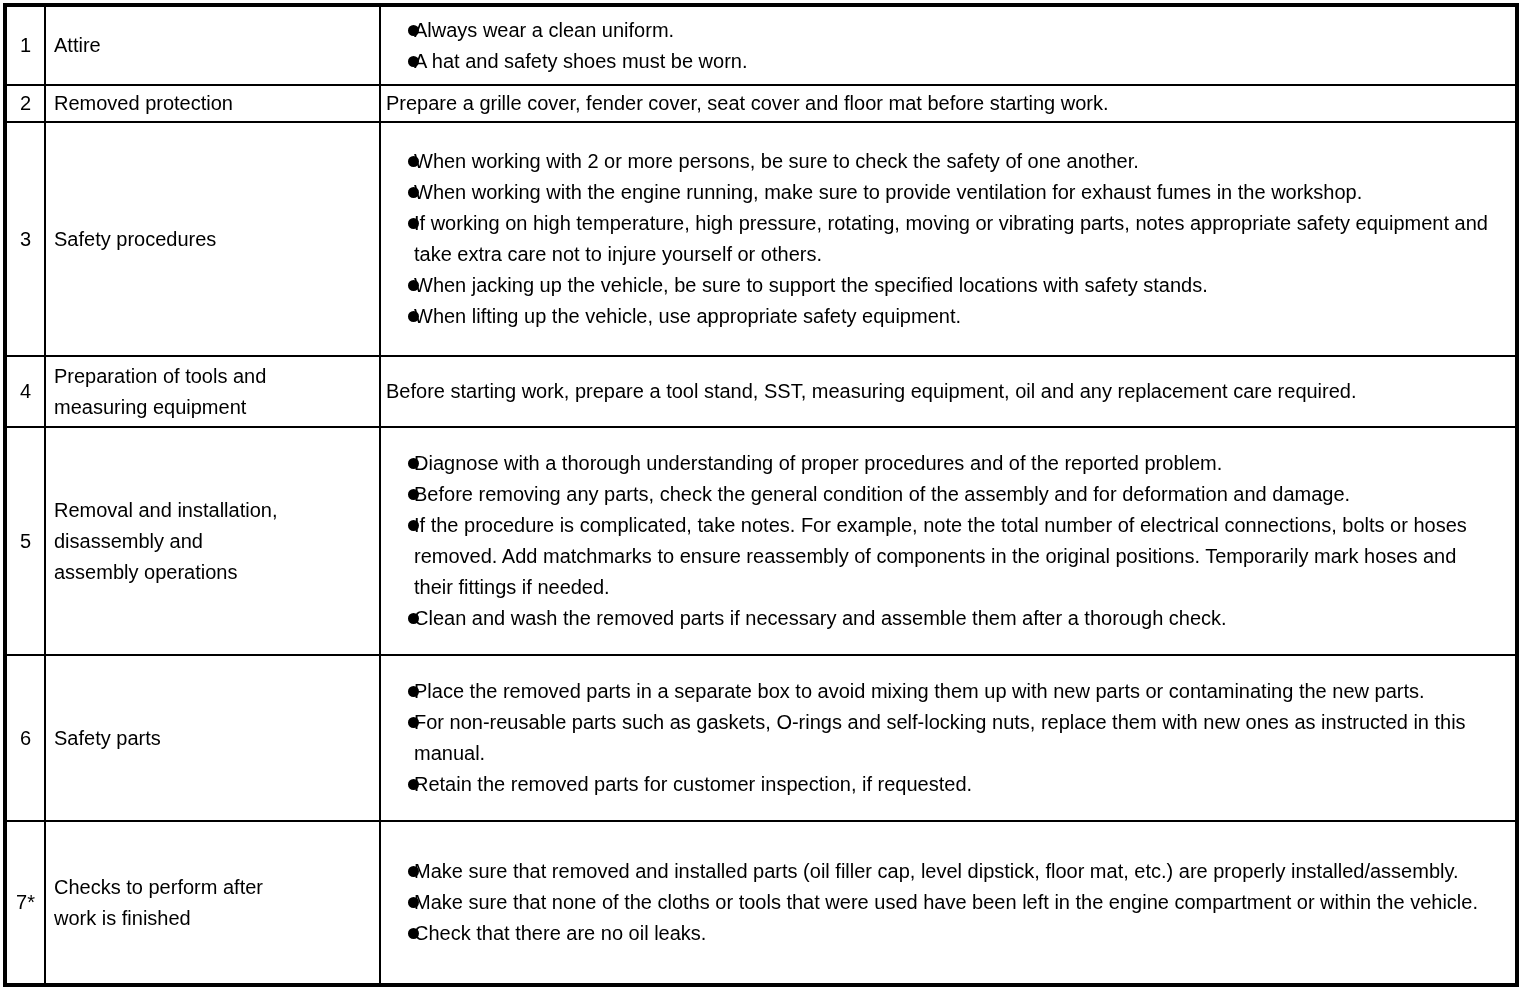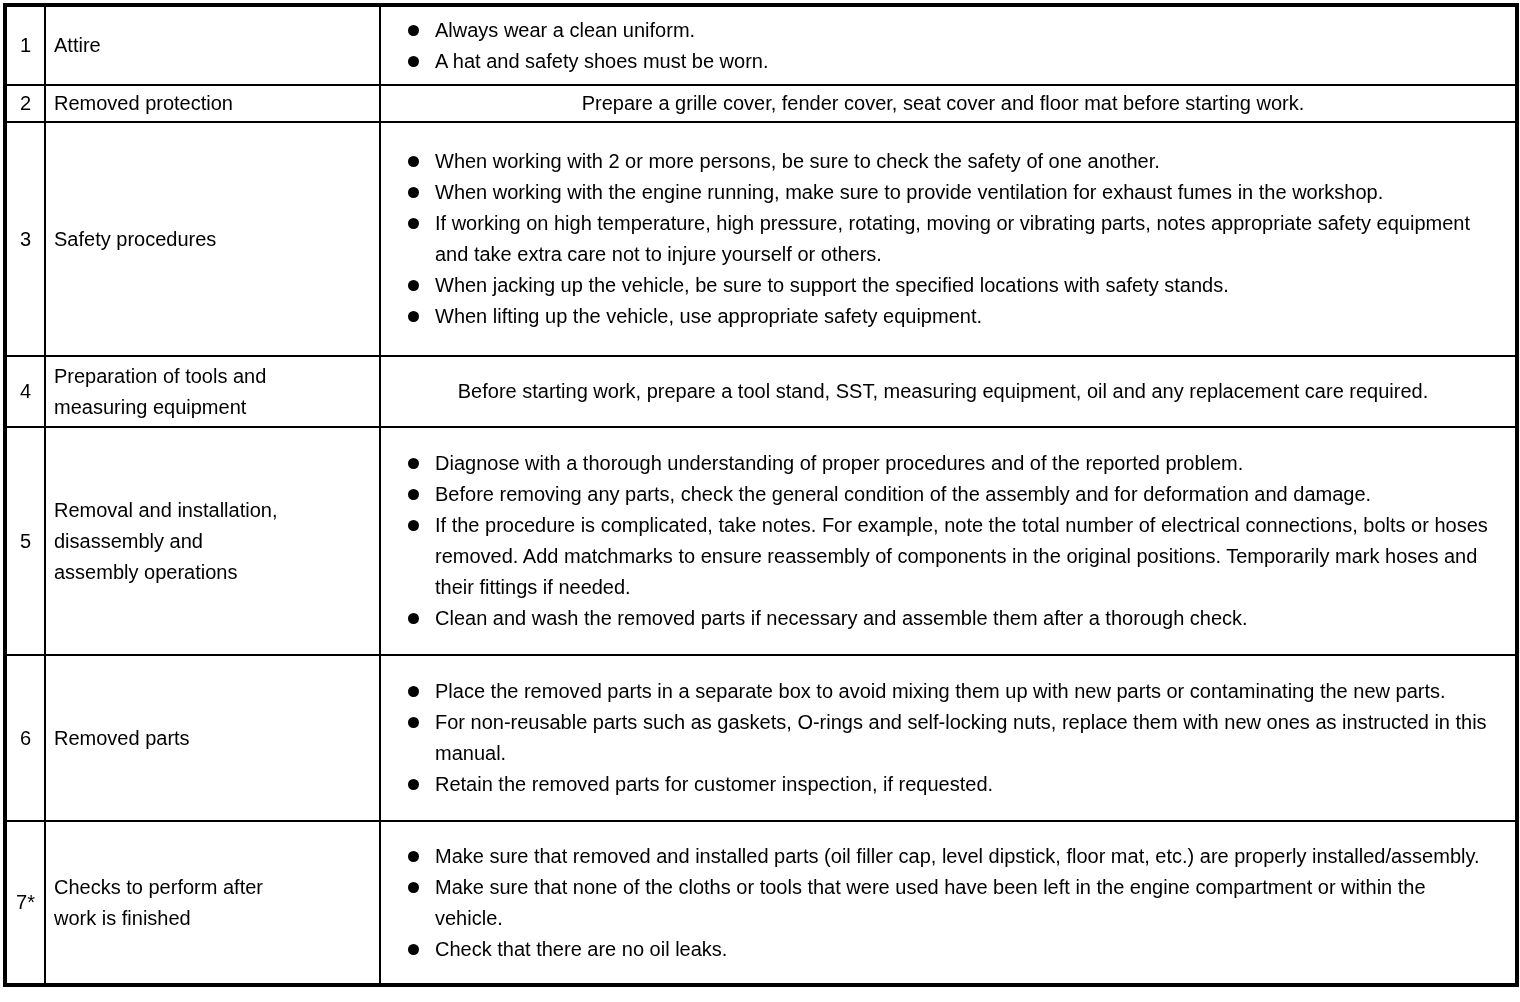--- a/index.html
+++ b/index.html
@@ -40,35 +40,34 @@
   td.content {
     padding: 2px 0;
   }
   ul.bullets {
     margin: 0;
     padding: 0 20px 0 0;
     list-style: none;
   }
   li.bullet-item {
     position: relative;
-    padding-left: 54px;
+    padding-left: 33px;
   }
   span.dot {
     position: absolute;
     left: 27px;
     top: 10px;
     width: 11px;
     height: 11px;
     border-radius: 50%;
     background: #000000;
   }
   div.plain {
     padding-left: 5px;
     padding-right: 15px;
-    text-align: center;
   }
 </style>
 </head>
 <body>
 
 <div class="page">
   <table class="precautions">
     <colgroup>
       <col style="width:40px">
       <col style="width:335px">
@@ -158,21 +157,21 @@
             <li class="bullet-item">
               <span class="dot"></span>
               <span>Clean and wash the removed parts if necessary and assemble them after a thorough check.</span>
             </li>
           </ul>
         </td>
       </tr>
 
       <tr style="height:166px">
         <td class="num">6</td>
-        <td class="cat">Removed parts</td>
+        <td class="cat">Safety parts</td>
         <td class="content">
           <ul class="bullets">
             <li class="bullet-item">
               <span class="dot"></span>
               <span>Place the removed parts in a separate box to avoid mixing them up with new parts or contaminating the new parts.</span>
             </li>
             <li class="bullet-item">
               <span class="dot"></span>
               <span>For non-reusable parts such as gaskets, O-rings and self-locking nuts, replace them with new ones as instructed in this manual.</span>
             </li>

